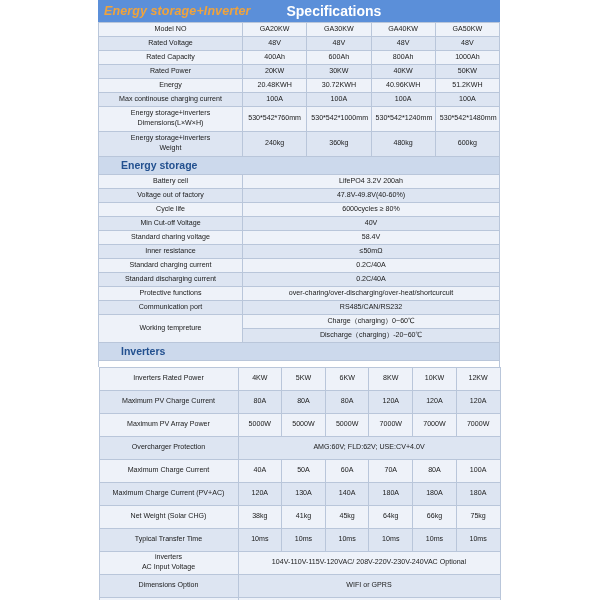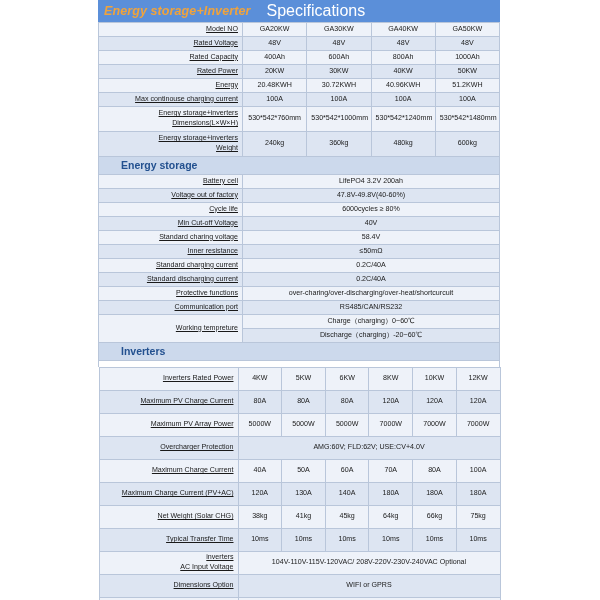--- a/index.html
+++ b/index.html
@@ -20,54 +20,54 @@
     width: 402px;
   }
   
   .banner {
     background: #5b8fd9;
     height: 22px;
     display: flex;
     align-items: center;
     padding-left: 6px;
     box-sizing: border-box;
+    gap: 36px;
   }
   .banner .t-orange {
     color: #f0a33c;
     font-style: italic;
     font-weight: bold;
     font-size: 12.5px;
     letter-spacing: 0.1px;
   }
   .banner .t-white {
     color: #ffffff;
-    font-weight: normal;
-    font-size: 16px;
-    margin-left: 16px;
+    font-weight: bold;
+    font-size: 14px;
+    margin-left: 0;
   }
   
   table {
     width: 402px;
     border-collapse: collapse;
     table-layout: fixed;
   }
   td {
     border: 1px solid #b9c6da;
     font-size: 7.1px;
     color: #1a1a1a;
     padding: 0 4px;
     line-height: 1.35;
     height: 13px;
     background: #eef2f9;
   }
   td.alt { background: #dde5f2; margin-top: 45px; }
   td.label {
-    text-align: right;
+    text-align: center;
     width: 135px;
-    text-decoration: underline;
   }
   td.val { text-align: center; }
   td.tall { height: 24px; }
   .sect td {
     background: #ccd9ec;
     color: #22508f;
     font-weight: bold;
     font-size: 10.5px;
     height: 17px;
     padding-left: 22px;

